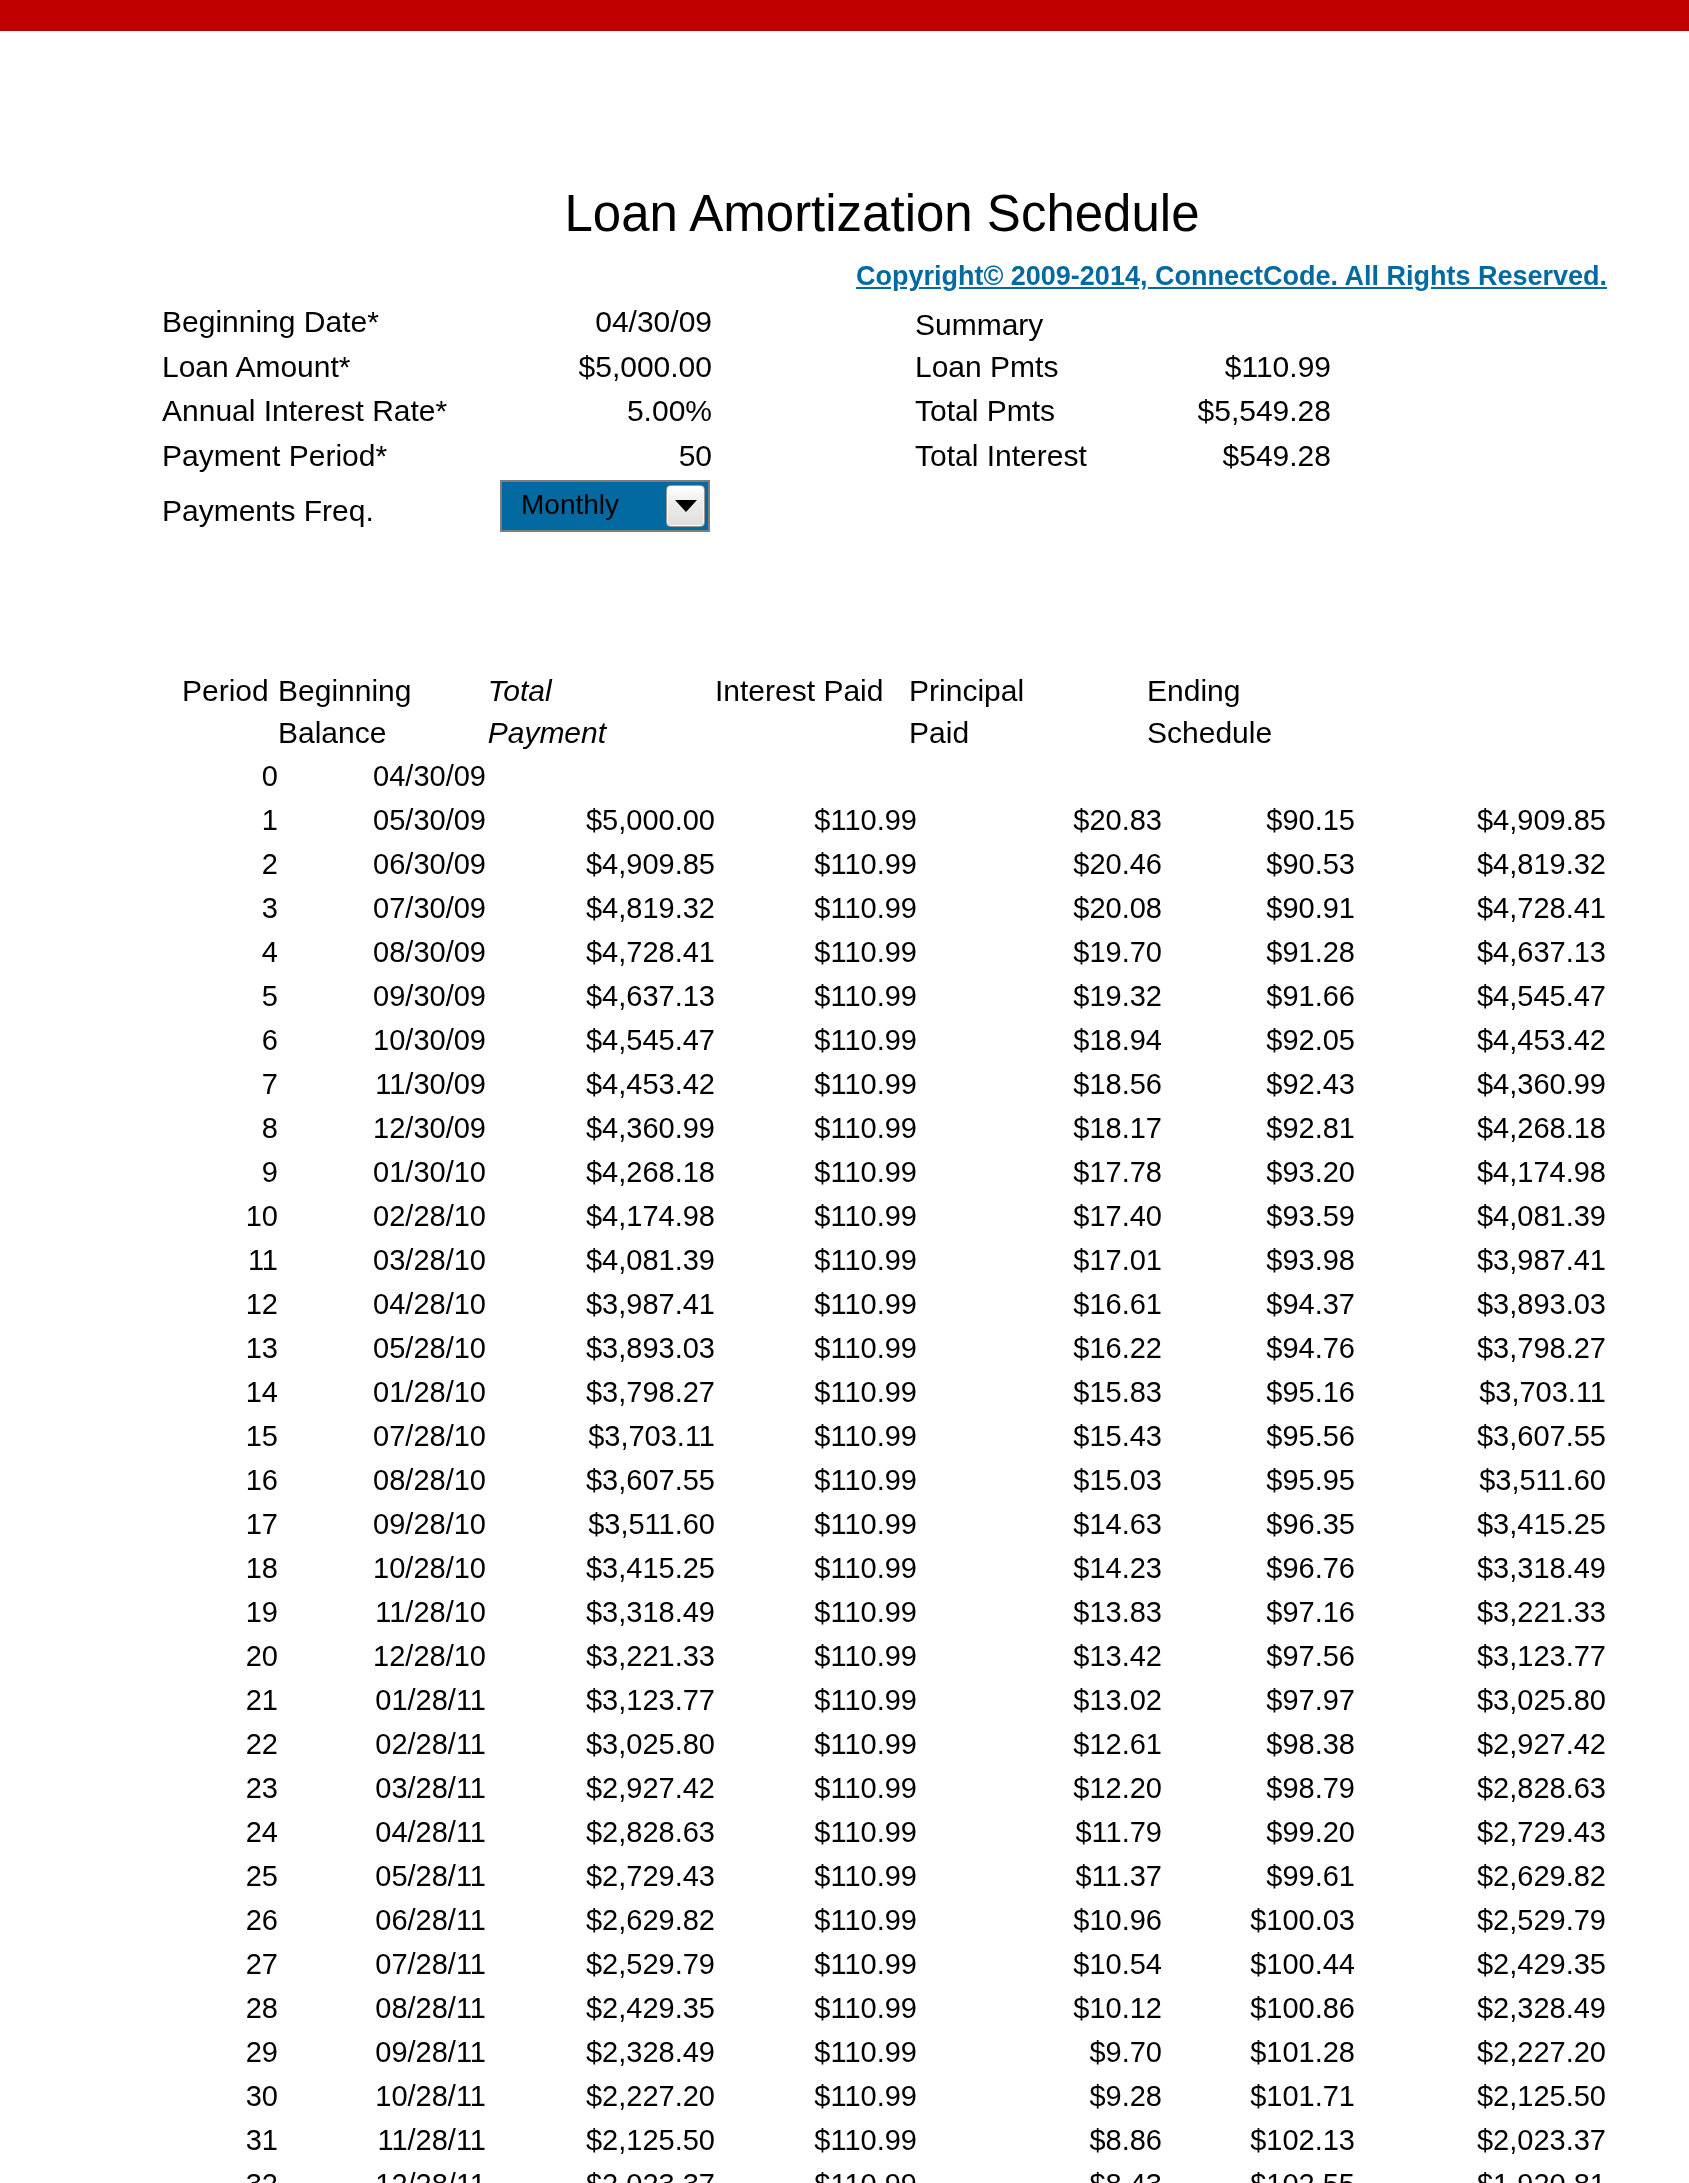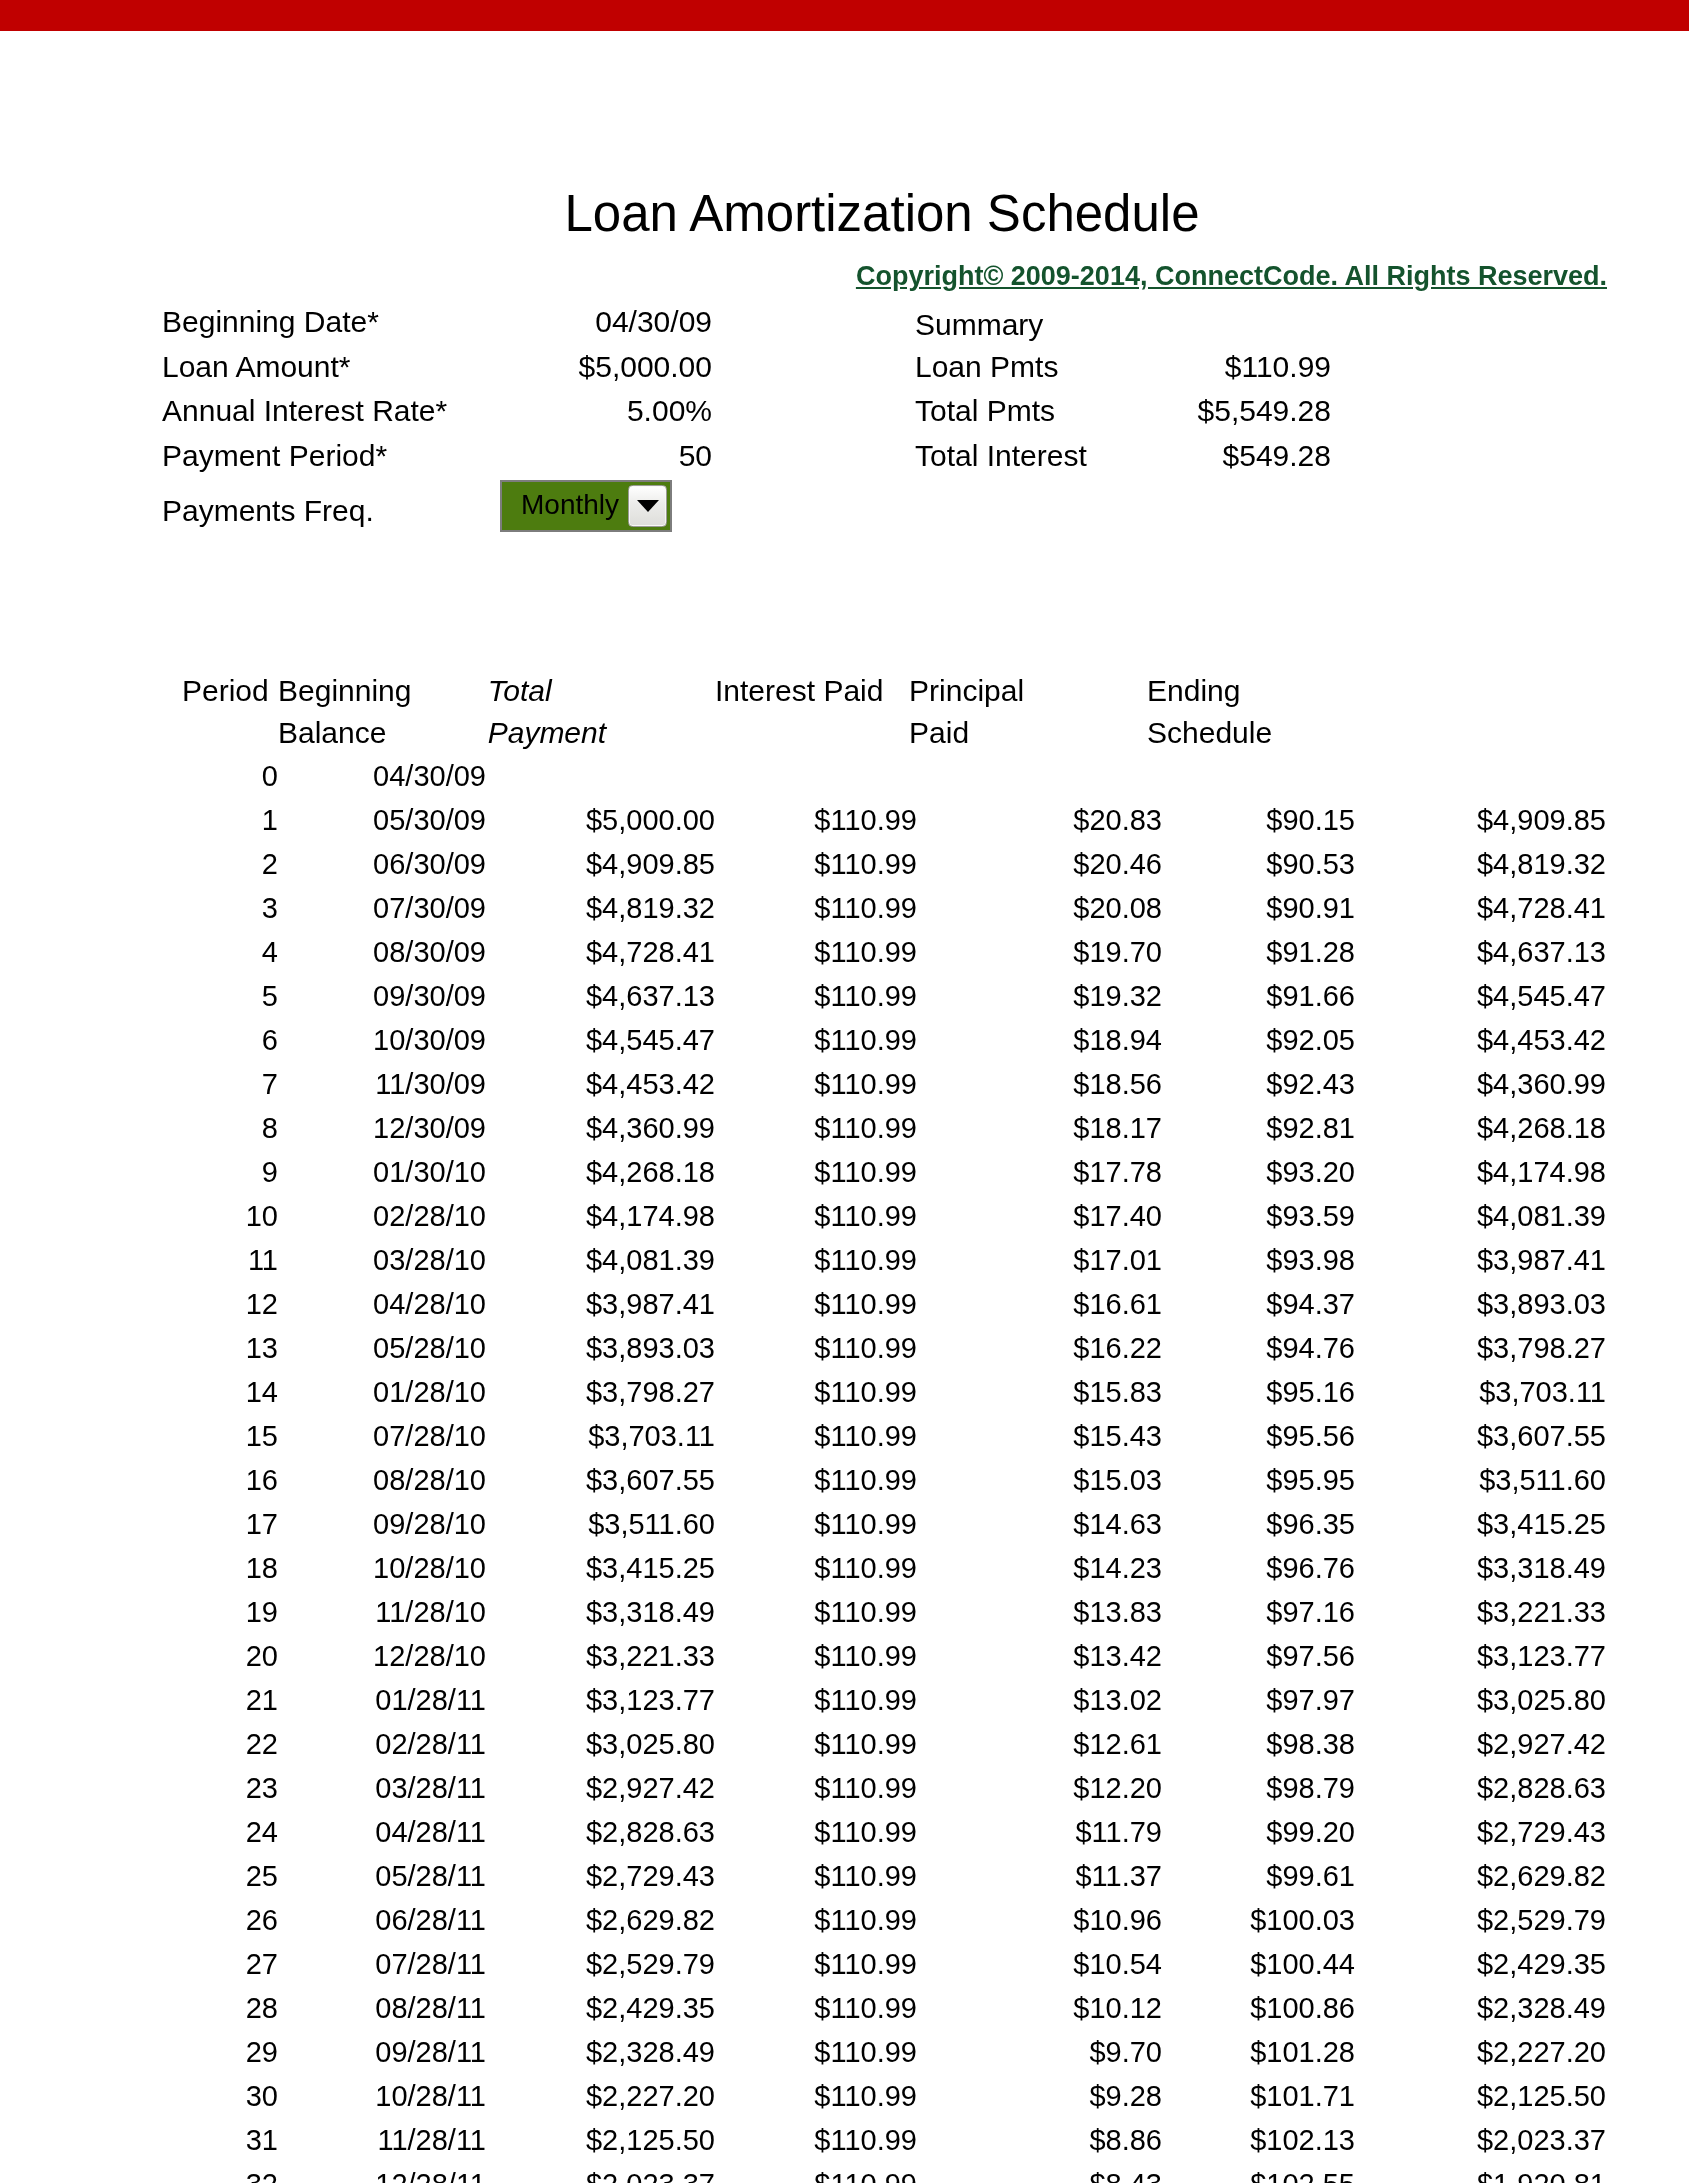--- a/index.html
+++ b/index.html
@@ -15,21 +15,21 @@
     position:absolute;left:0;top:0;width:1689px;height:31px;
     background:#C00000;
   }
   .title{
     position:absolute;left:358px;top:185px;width:1048px;
     text-align:center;font-size:51px;line-height:58px;font-weight:400;
   }
   .copyright{
     position:absolute;right:82px;top:259px;
     font-size:27px;line-height:35px;font-weight:700;
-    color:#14532d;text-decoration:underline;
+    color:#0369a1;text-decoration:underline;
     cursor:pointer;
   }
   
   .input-row{
     position:absolute;left:162px;width:550px;height:38px;
     display:flex;justify-content:space-between;align-items:center;
     font-size:30px;line-height:38px;
   }
   .ir0{top:303px}.ir1{top:348px}.ir2{top:392px}.ir3{top:437px}
   .freq-label{
@@ -40,22 +40,22 @@
     position:absolute;left:915px;top:306px;font-size:30px;line-height:38px;
   }
   .summary-row{
     position:absolute;left:915px;width:416px;height:38px;
     display:flex;justify-content:space-between;align-items:center;
     font-size:30px;line-height:38px;
   }
   .sr0{top:348px}.sr1{top:392px}.sr2{top:437px}
   
   .dropdown{
-    position:absolute;left:500px;top:480px;width:172px;height:52px;
-    background:#4d7c0f;border:2.6px solid #7D7D7D;box-sizing:border-box;
+    position:absolute;left:500px;top:480px;width:210px;height:52px;
+    background:#0369a1;border:2.6px solid #7D7D7D;box-sizing:border-box;
     cursor:pointer;
   }
   .dd-text{
     position:absolute;left:19px;top:0;font-size:28px;line-height:45px;
   }
   .dd-btn{
     position:absolute;right:2.6px;top:2.6px;width:37px;height:40px;
     background:linear-gradient(#ffffff, #ececea 45%, #dededa);
     border:0.9px solid #9a9a96;
     border-radius:4.4px;

